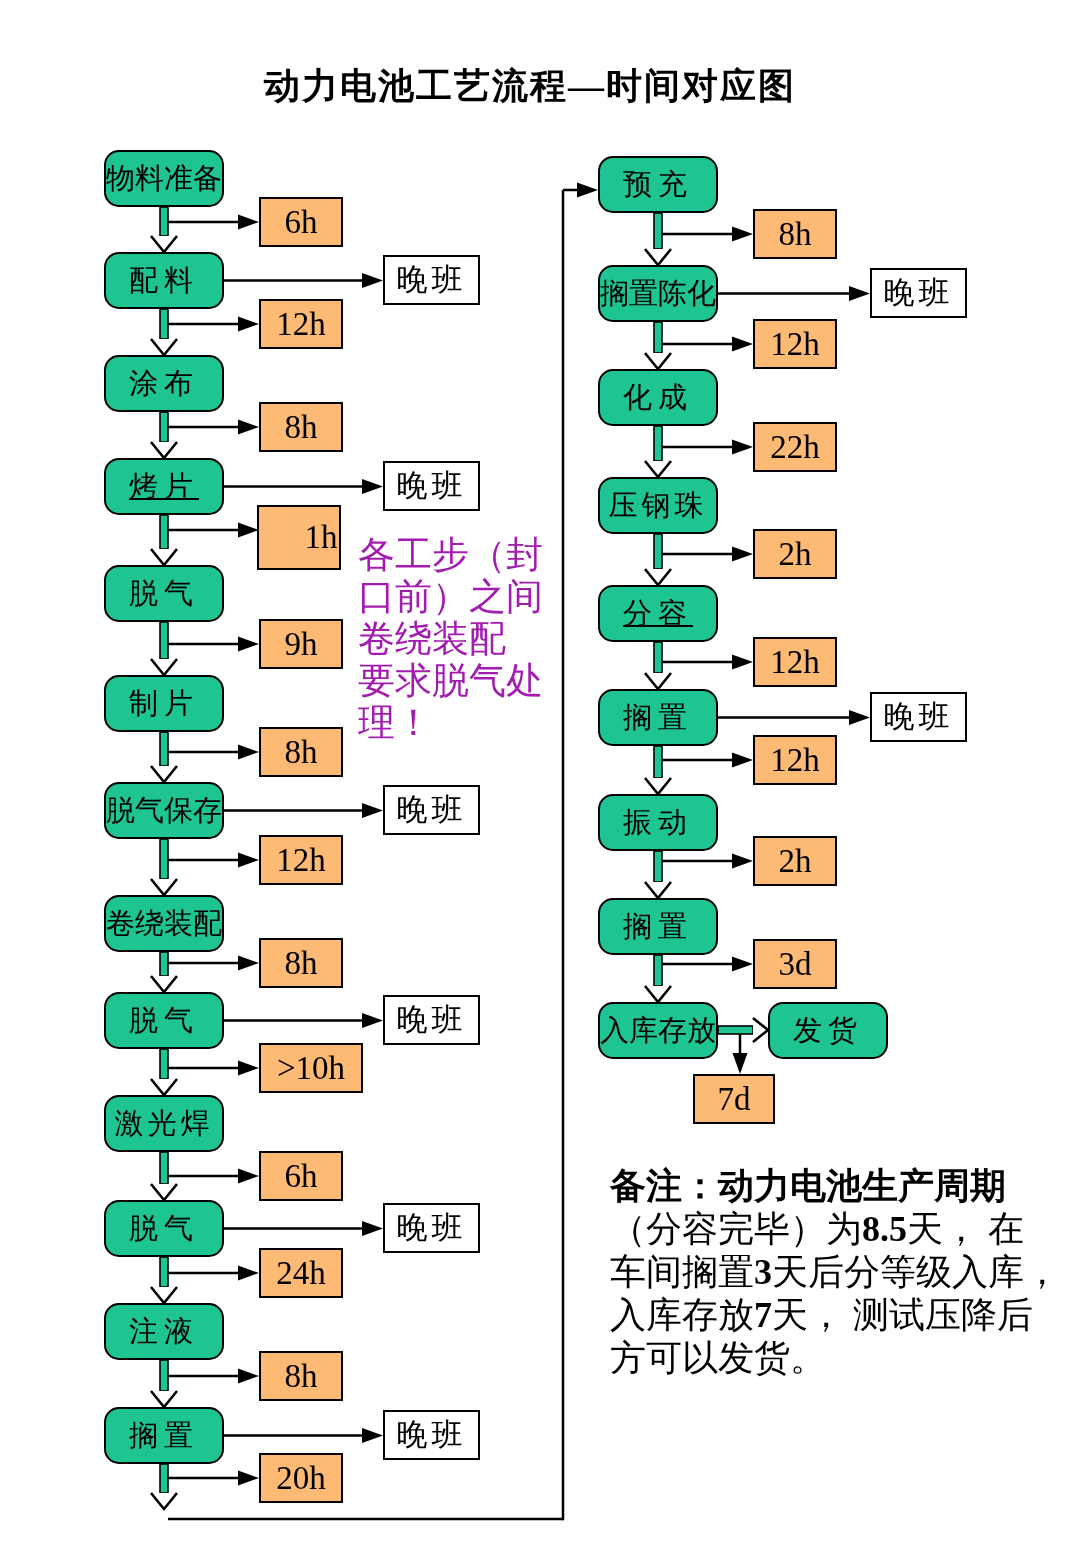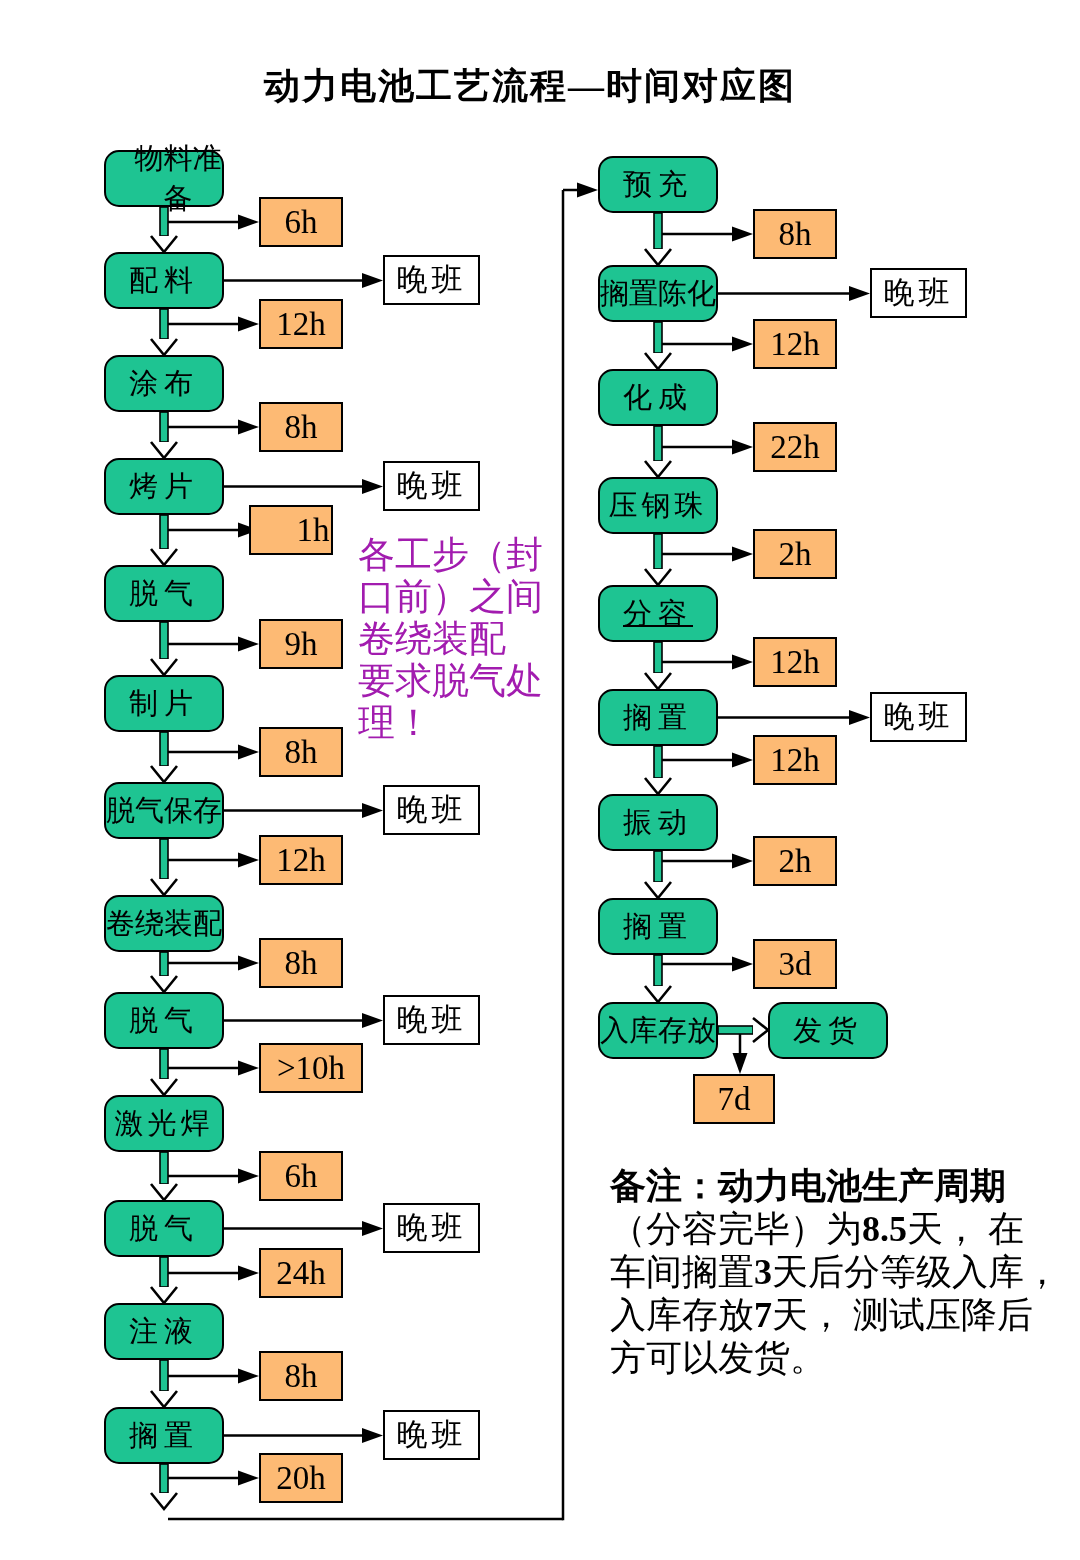--- a/index.html
+++ b/index.html
@@ -141,45 +141,45 @@
       <div>要求脱气处</div>
       <div>理！</div>
     </div>
   <div class="bottomnote">
       <div><span class="bold">备注：</span><span class="bold">动力电池生产周期</span></div>
       <div><span>（分容完毕）为</span><span class="bold">8.5</span><span>天，</span><span> 在</span></div>
       <div><span>车间搁置</span><span class="bold">3</span><span>天后分等级入库，</span></div>
       <div><span>入库存放</span><span class="bold">7</span><span>天，</span><span> 测试压降后</span></div>
       <div><span>方可以发货。</span></div>
     </div>
-<div class="node step" style="left: 104px; top: 150px; width: 120px; height: 57px; background: rgb(30, 196, 146); padding-left: 28px;">
+<div class="node step" style="left: 104px; top: 150px; width: 120px; height: 57px; background: rgb(30, 196, 146);">
       <span style="letter-spacing: 0px;">物料准备</span>
     </div>
     <div class="node timebox" style="left: 259px; top: 197px; width: 84px; height: 50px;">
       <span>6h</span>
     </div>
     <div class="node step" style="left: 104px; top: 252px; width: 120px; height: 57px; background: rgb(30, 196, 146);">
       <span style="letter-spacing: 6px;">配料</span>
     </div>
     <div class="node timebox" style="left: 259px; top: 299px; width: 84px; height: 50px;">
       <span>12h</span>
     </div>
     <div class="node nightbox" style="left: 383px; top: 255px; width: 97px; height: 50px;">
       <span>晚班</span>
     </div>
     <div class="node step" style="left: 104px; top: 355px; width: 120px; height: 57px; background: rgb(30, 196, 146);">
       <span style="letter-spacing: 6px;">涂布</span>
     </div>
     <div class="node timebox" style="left: 259px; top: 402px; width: 84px; height: 50px;">
       <span>8h</span>
     </div>
-    <div class="node step" style="left: 104px; top: 458px; width: 120px; height: 57px; background: rgb(30, 196, 146);">
+    <div class="node step" style="left: 104px; top: 458px; width: 120px; height: 57px; background: rgb(30, 196, 146); text-decoration: underline;">
       <span style="letter-spacing: 6px;">烤片</span>
     </div>
-    <div class="node timebox" style="left: 249px; top: 505px; width: 84px; height: 50px; padding-left: 44px;">
+    <div class="node timebox" style="left: 257px; top: 505px; width: 84px; height: 65px; padding-left: 44px;">
       <span>1h</span>
     </div>
     <div class="node nightbox" style="left: 383px; top: 461px; width: 97px; height: 50px;">
       <span>晚班</span>
     </div>
     <div class="node step" style="left: 104px; top: 565px; width: 120px; height: 57px; background: rgb(30, 196, 146);">
       <span style="letter-spacing: 6px;">脱气</span>
     </div>
     <div class="node timebox" style="left: 259px; top: 619px; width: 84px; height: 50px;">
       <span>9h</span>

